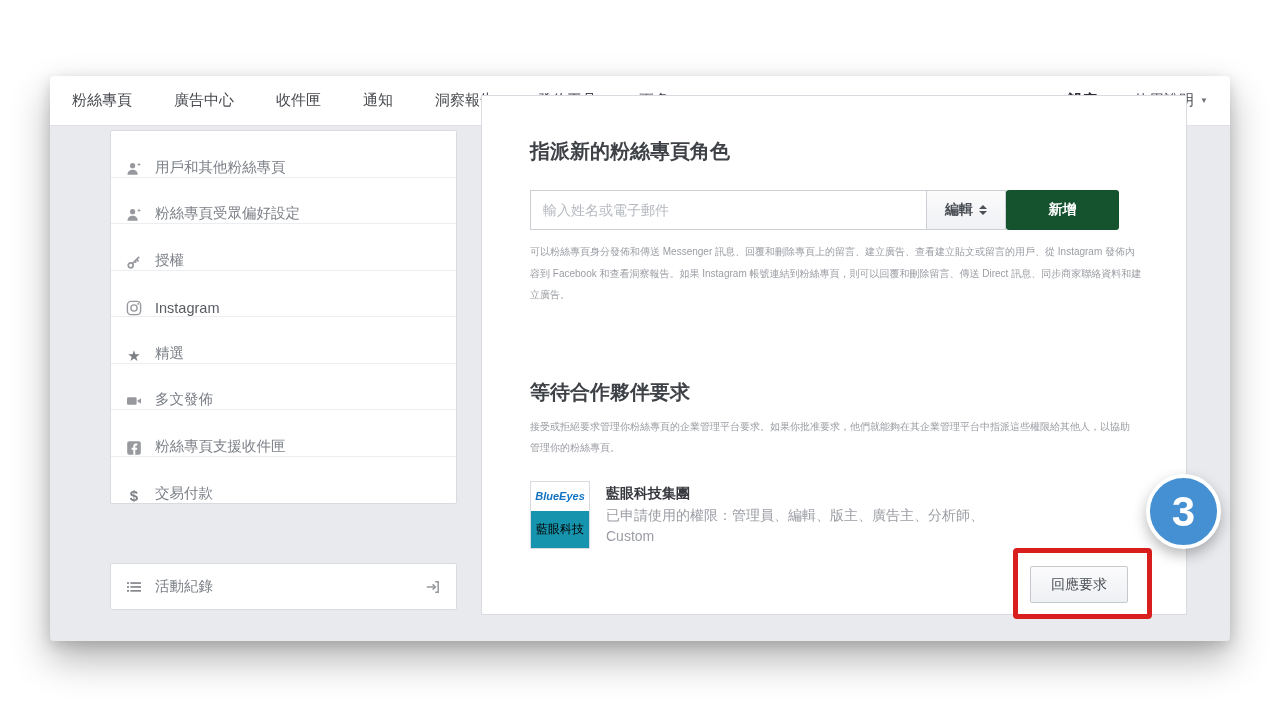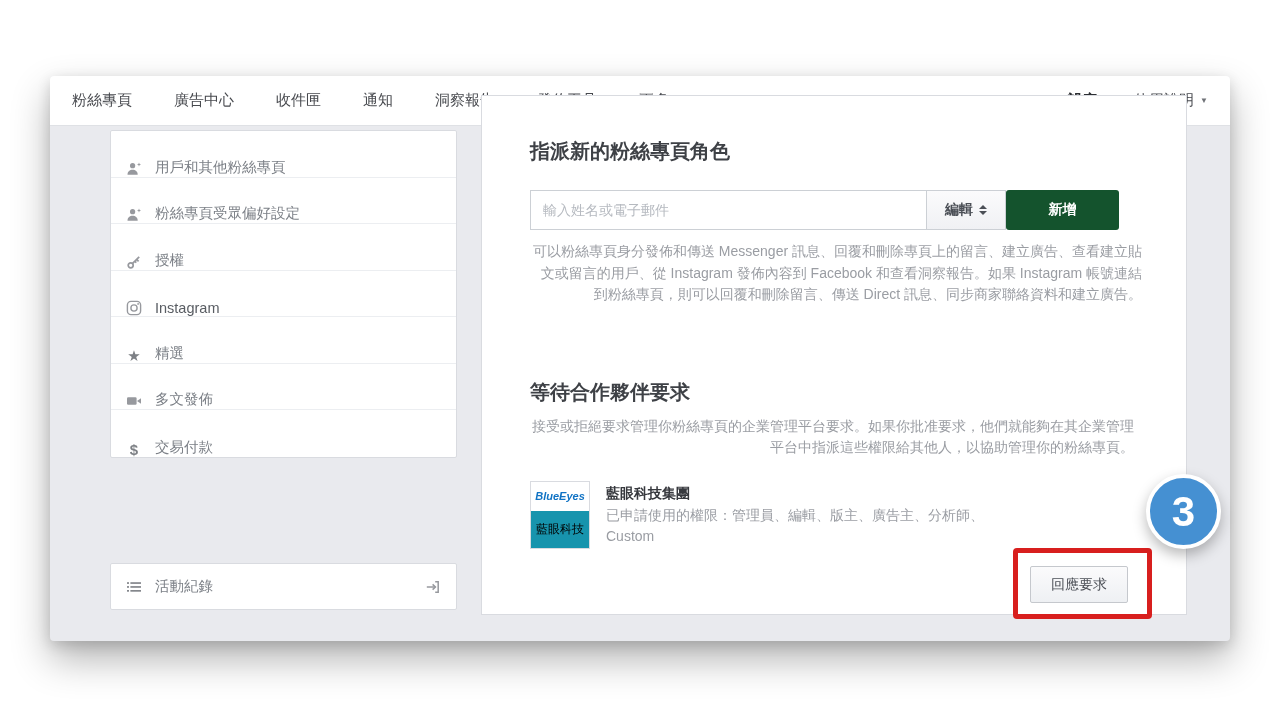--- a/index.html
+++ b/index.html
@@ -58,21 +58,21 @@
     display:flex; align-items:center; justify-content:center; font-size:14px; font-weight:bold; color:#4b4f56; cursor:pointer;
   }
   .sort-arrows { display:inline-flex; flex-direction:column; margin-left:6px; gap:2px; }
   .sort-arrows i { display:block; width:0; height:0; border-left:4px solid transparent; border-right:4px solid transparent; }
   .sort-arrows i.up { border-bottom:4px solid #4b4f56; }
   .sort-arrows i.dn { border-top:4px solid #4b4f56; }
   .add-btn {
     margin-left:0; width:113px; height:40px; border:none; border-radius:3px;
     background:#14532d; color:#fff; font-size:14px; font-weight:bold; cursor:pointer; font-family:"Liberation Sans", sans-serif;
   }
-  .desc { margin-top:11px; width:612px; font-size:14px; line-height:21.5px; color:#9a9da3;text-align:right; }
+  .desc { margin-top:11px; width:612px; font-size:10px; line-height:21.5px; color:#9a9da3; }
   .sec2-title { margin-top:73px; }
   .desc2 { width:604px; }
 
   .partner-row { margin-top:22px; display:flex; }
   .logo { width:60px; height:68px; flex:none; display:flex; flex-direction:column; border:1px solid #d9dbe0; }
   .logo-top { height:29px; background:#fff; display:flex; align-items:center; justify-content:center;
     color:#1173c4; font-size:11px; font-weight:bold; font-style:italic; letter-spacing:0; }
   .logo-bottom { flex:1; background:#1794ad; display:flex; align-items:center; justify-content:center;
     color:#000000; font-size:12px; font-weight:normal; }
   .partner-info { margin-left:16px; padding-top:2px; }
@@ -187,20 +187,29 @@
         <span class="slabel">精選</span>
       </div>
       <div class="srow">
         <span class="sicon">
           <svg class="ic" width="16" height="16" viewBox="0 0 16 16">
               <rect x="1" y="4.2" width="9.6" height="7.6" rx="1.2" fill="#97999e"></rect>
               <path d="M15 5.2v5.6L11 8z" fill="#97999e"></path>
             </svg>
         </span>
         <span class="slabel">多文發佈</span>
+      </div>
+      <div class="srow">
+        <span class="sicon">
+          <svg class="ic" width="16" height="16" viewBox="0 0 16 16">
+              <rect x="1.2" y="1.2" width="13.6" height="13.6" rx="2" fill="#97999e"></rect>
+              <path d="M9.3 14.8V9.7h1.7l.3-2H9.3V6.4c0-.6.2-1 1.1-1h.9V3.6c-.2 0-.8-.1-1.5-.1-1.5 0-2.5 1-2.5 2.6v1.6H5.6v2h1.7v5.1z" fill="#fff"></path>
+            </svg>
+        </span>
+        <span class="slabel">粉絲專頁支援收件匣</span>
       </div>
       <div class="srow">
         <span class="sicon" style="font-weight:bold; color:#7d8085;">$</span>
         <span class="slabel">交易付款</span>
       </div>
     </div>
 
     <div class="activity">
       <span class="sicon">
         <svg class="ic" width="16" height="16" viewBox="0 0 16 16" fill="#84878c">

